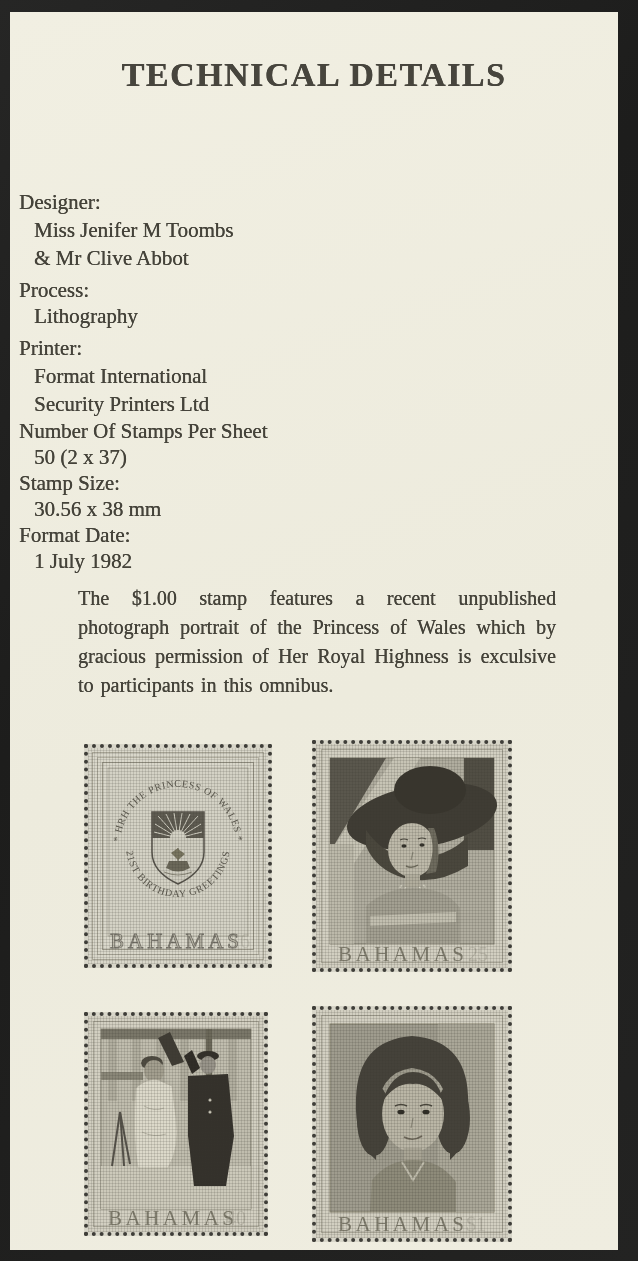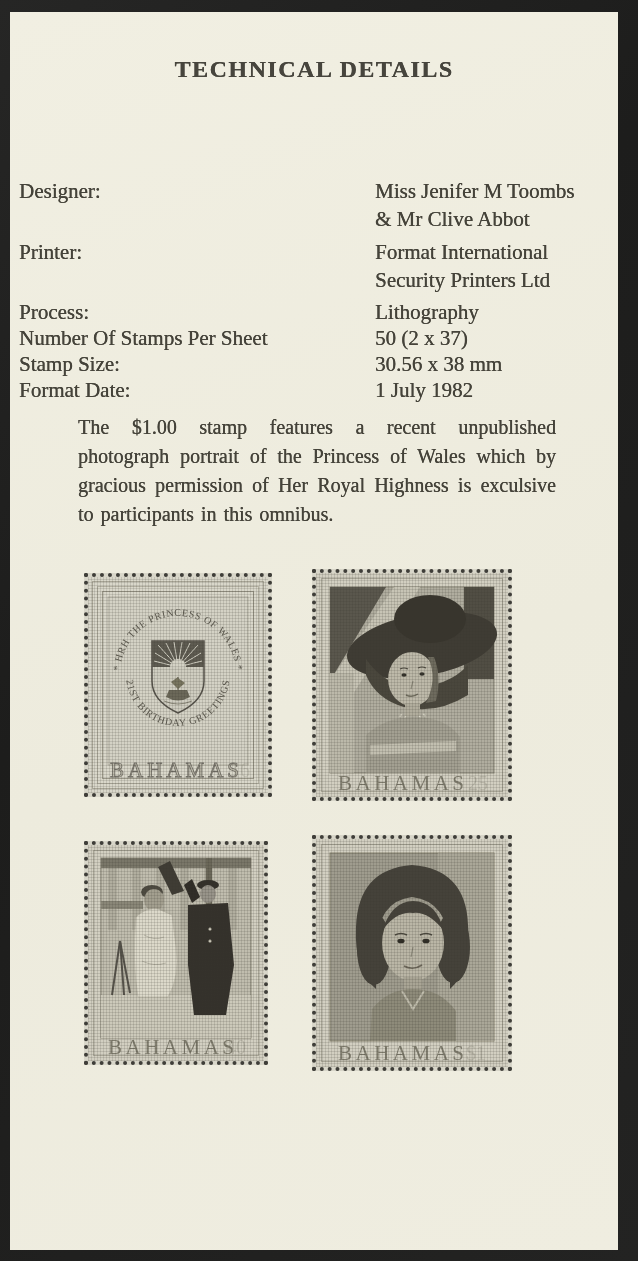--- a/index.html
+++ b/index.html
@@ -2,24 +2,24 @@
 <html><head>
 <meta charset="utf-8">
 <style>
   html,body{margin:0;padding:0;width:638px;height:1261px;overflow:hidden;
     background:#212120;font-family:"Liberation Serif",serif;}
   .surround{position:absolute;inset:0;
     background:linear-gradient(135deg,#262625 0%,#1d1d1c 40%,#232322 100%);}
   .card{position:absolute;left:10px;top:12px;width:608px;height:1238px;
     background:linear-gradient(160deg,#f1efe2 0%,#edebdd 55%,#efede0 100%);
     color:#45433a;}
-  .title{margin:0;padding-top:44px;text-align:center;font-size:24px;font-weight:bold;
+  .title{margin:0;padding-top:44px;text-align:center;font-size:34px;font-weight:bold;
     letter-spacing:1.5px;color:#47453d;text-shadow:.3px 0 0 currentColor;}
   .specs{margin-top:94px;text-shadow:.25px 0 0 currentColor;}
-  .spec-row{display:flex;font-size:21px;line-height:28px;}
+  .spec-row{display:flex;font-size:21px;line-height:28px;flex-direction:column;}
   .spec-row.compact{line-height:26px;}
   .gap-sm{margin-top:5px;}
   .spec-label{width:341px;padding-left:9px;box-sizing:border-box;flex:none;}
   .spec-value{flex:1;margin-left:24px;}
   .description{margin:10px 62px 0 68px;font-size:20px;line-height:29px;
     text-align:justify;word-spacing:2px;text-shadow:.25px 0 0 currentColor;}
   .stamps{display:grid;grid-template-columns:190px 202px;column-gap:38px;
     row-gap:38px;margin:44px 0 0 74px;align-items:start;justify-items:start;}
   .stamp{position:relative;border:4px dotted #3f3e39;background:#d8d6c9;}
   .stamp svg{display:block;}
@@ -42,30 +42,30 @@
   <h1 class="title">TECHNICAL DETAILS</h1>
 
   <div class="specs">
     <div class="spec-row">
       <div class="spec-label">Designer:</div>
       <div class="spec-value">
         <div>Miss Jenifer M Toombs</div>
         <div>&amp; Mr Clive Abbot</div>
       </div>
     </div>
+    <div class="spec-row compact gap-sm">
+      <div class="spec-label">Process:</div>
+      <div class="spec-value">Lithography</div>
+    </div>
     <div class="spec-row gap-sm">
       <div class="spec-label">Printer:</div>
       <div class="spec-value">
         <div>Format International</div>
         <div>Security Printers Ltd</div>
       </div>
-    </div>
-    <div class="spec-row compact gap-sm">
-      <div class="spec-label">Process:</div>
-      <div class="spec-value">Lithography</div>
     </div>
     <div class="spec-row compact">
       <div class="spec-label">Number Of Stamps Per Sheet</div>
       <div class="spec-value">50 (2 x 37)</div>
     </div>
     <div class="spec-row compact">
       <div class="spec-label">Stamp Size:</div>
       <div class="spec-value">30.56 x 38 mm</div>
     </div>
     <div class="spec-row compact">

